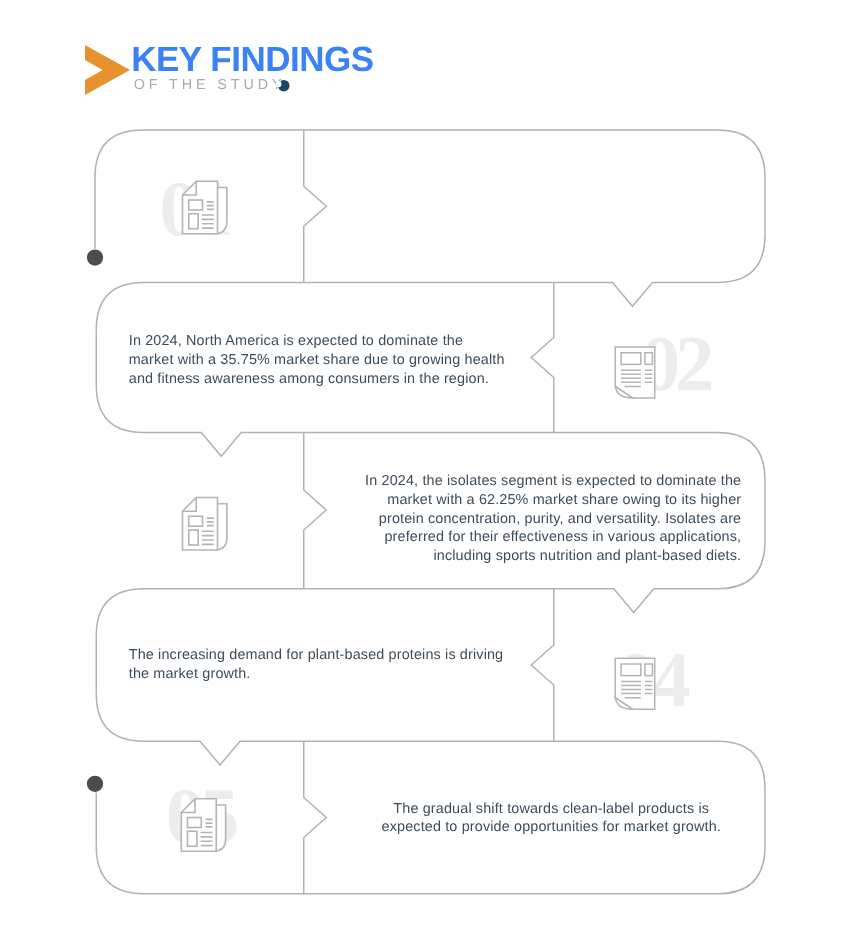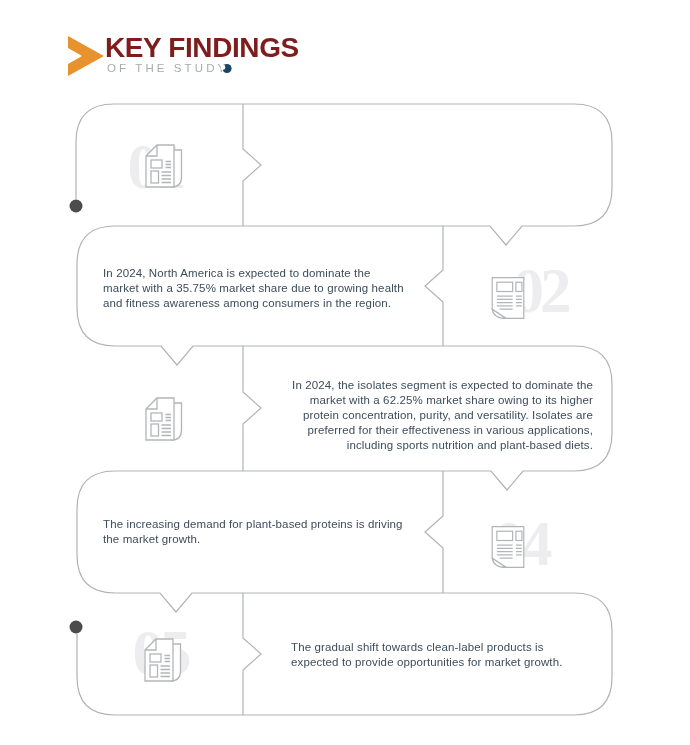--- a/index.html
+++ b/index.html
@@ -4,21 +4,21 @@
 <style>
   html,body{margin:0;padding:0;background:#fff;}
   #stage{
     position:relative;width:690px;height:745px;background:#fff;overflow:hidden;
     font-family:"Liberation Sans",sans-serif;
   }
   
   .brand-arrow{position:absolute;left:66px;top:35px;}
   .title{
     position:absolute;left:105px;top:34px;font-size:28px;font-weight:700;
-    color:#7f1d1d;letter-spacing:-.4px;line-height:1;white-space:nowrap;
+    color:#3b82f6;letter-spacing:-.4px;line-height:1;white-space:nowrap;
   }
   .subtitle{
     position:absolute;left:107px;top:63px;font-size:11.5px;font-weight:400;
     color:#a7abae;letter-spacing:3.1px;line-height:1;white-space:nowrap;
   }
   .subtitle-dot{position:absolute;left:221px;top:63px;}
   
   .flow{position:absolute;left:0;top:0;}
   
   .num{
@@ -34,21 +34,21 @@
   .i4{left:482px;top:517px}.i5{left:133px;top:631px}
   
   .ftext{
     position:absolute;font-size:11.5px;line-height:15px;color:#3d4c5a;
     letter-spacing:.12px;z-index:3;
   }
   .t1{left:291px;top:144px;width:308px;text-align:left}
   .t2{left:103px;top:266px;width:302px;text-align:left}
   .t3{left:288px;top:378px;width:305px;text-align:right}
   .t4{left:103px;top:517px;width:302px;}
-  .t5{left:291px;top:640px;width:300px;text-align:left}
+  .t5{left:291px;top:640px;width:300px;text-align:center}
 </style>
 </head>
 <body>
 
 <div id="stage">
 
   <div>
     <svg class="brand-arrow" width="40" height="44" viewBox="0 0 40 44">
       <polygon points="2,1 38,21 2,41 2,29 16,21 2,13" fill="#E8912F"></polygon>
     </svg>

